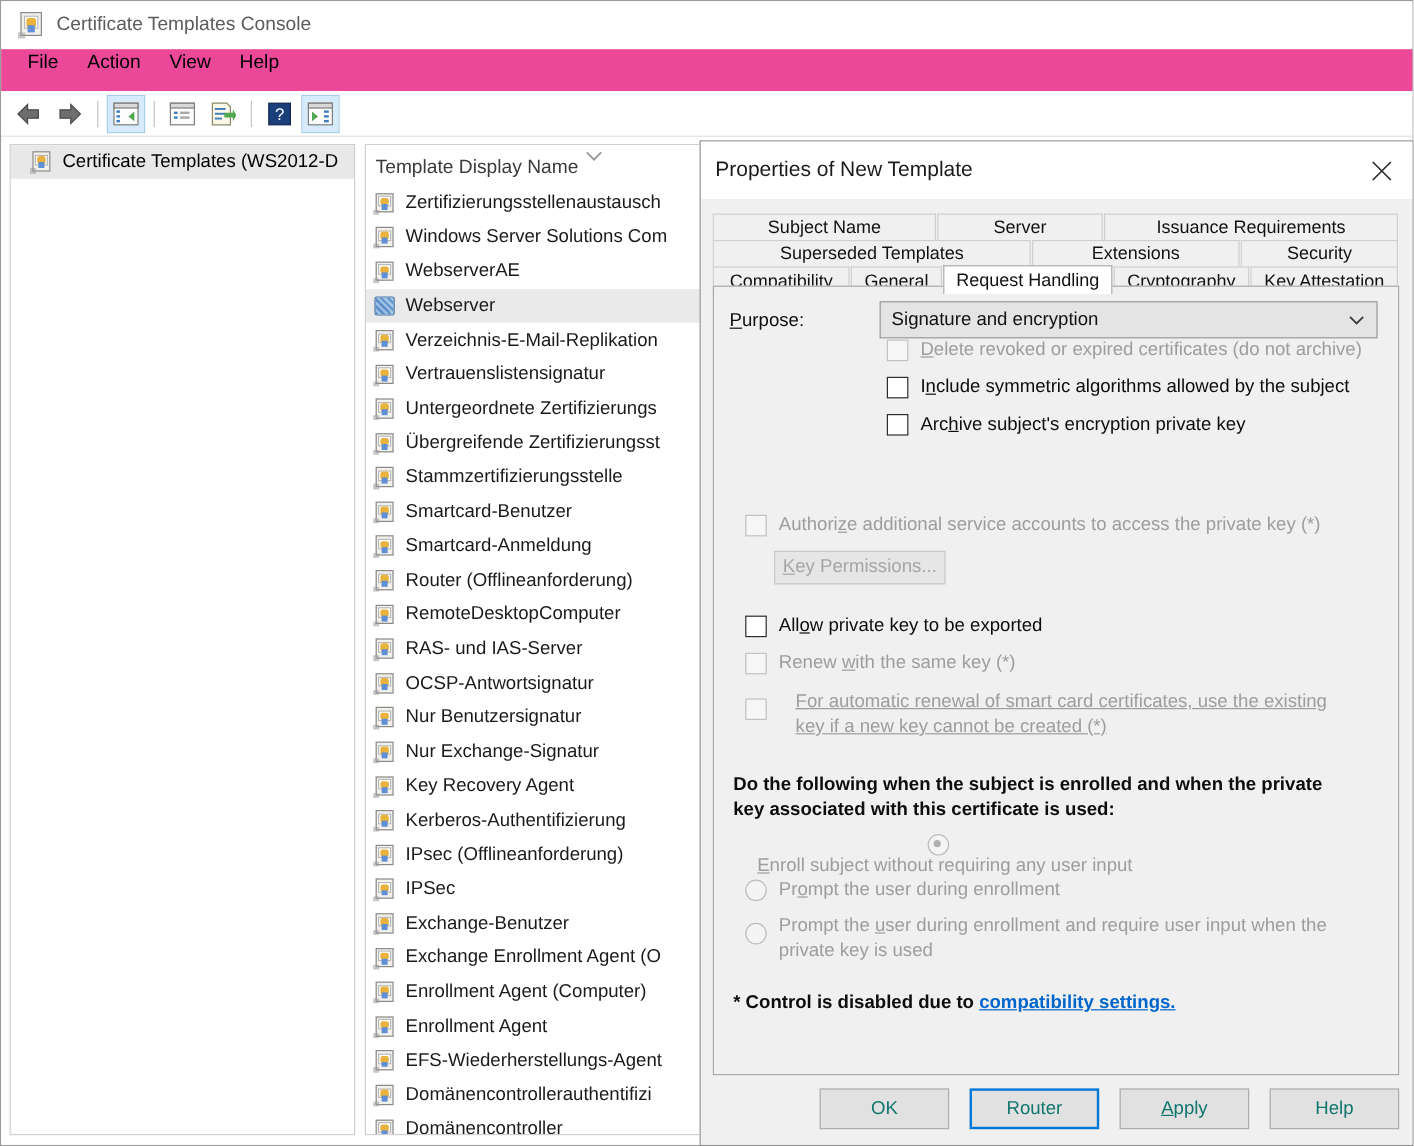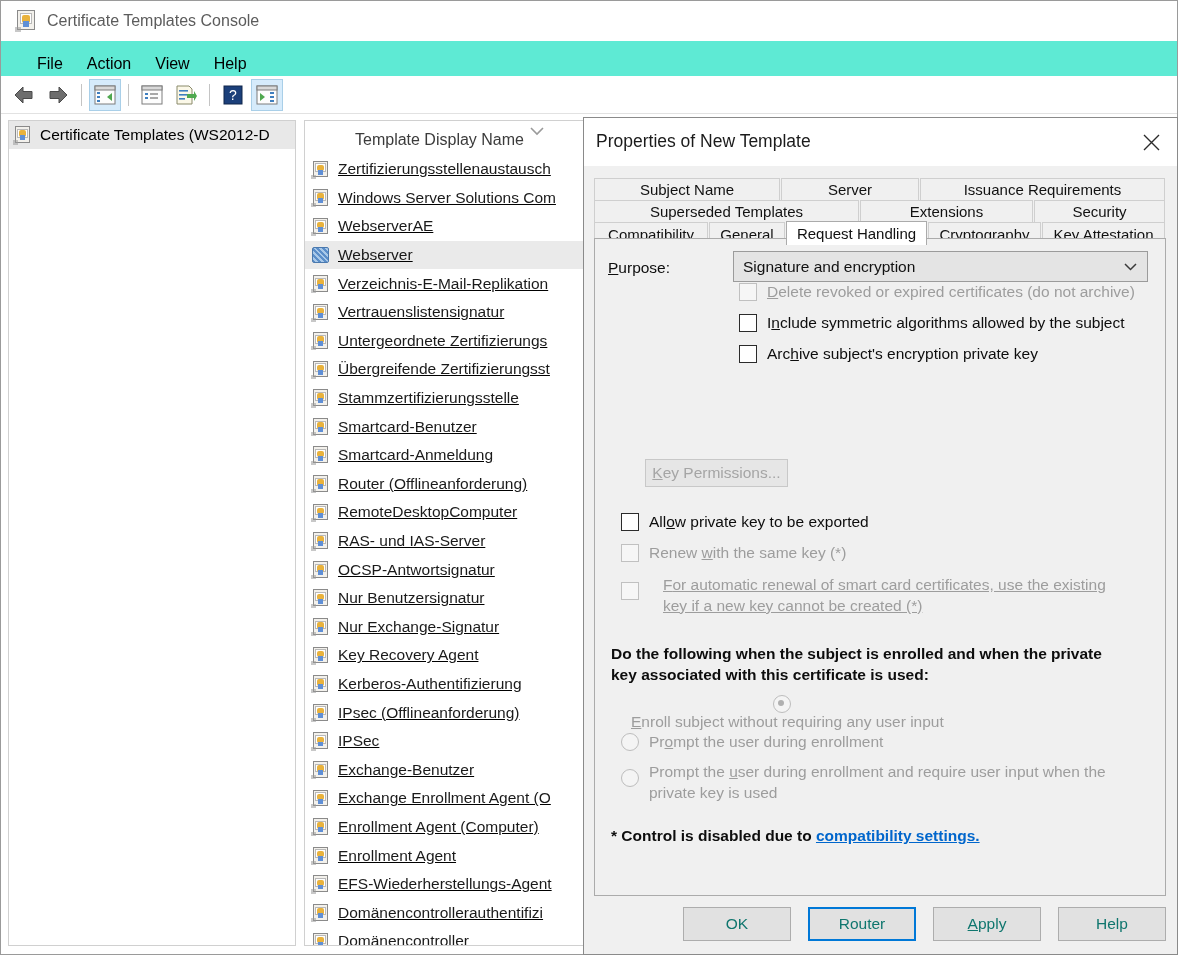--- a/index.html
+++ b/index.html
@@ -10,40 +10,40 @@
     -webkit-font-smoothing:antialiased;
   }
   #root{position:relative;width:1178px;height:955px;}
 
   
   .mmc-window{position:absolute;left:0;top:0;width:1178px;height:955px;background:#ffffff;border:1px solid #9a9a9a;box-sizing:border-box;}
   .titlebar{position:absolute;left:0;top:0;height:39px;width:100%;background:#ffffff;display:flex;align-items:center;padding-left:14px;box-sizing:border-box;}
   .title-icon{width:22px;height:22px;margin-right:10px;position:relative;flex:0 0 auto;}
   .title-text{font-size:16px;color:#5c5c5c;}
 
-  .menubar{position:absolute;left:0;top:40px;height:35px;width:100%;background:#5eead4;display:flex;align-items:flex-end;padding-left:24px;box-sizing:border-box;}
+  .menubar{position:absolute;left:0;top:40px;height:35px;width:100%;background:#ec4899;display:flex;align-items:flex-start;padding-left:10px;box-sizing:border-box;}
   .menu-item{font-size:16px;color:#000;padding:3px 12px;cursor:default;}
 
   .toolbar{position:absolute;left:0;top:75px;height:38px;width:100%;background:#ffffff;border-bottom:1px solid #e2e2e2;display:flex;align-items:center;padding-left:6px;box-sizing:border-box;}
   .tb-btn{width:30px;height:30px;margin:0 2px;display:flex;align-items:center;justify-content:center;position:relative;}
   .tb-btn.sel{background:#d6ebfb;outline:1px solid #a9cfe8;}
   .tb-sep{width:1px;height:22px;background:#c4c4c4;margin:0 6px;}
 
   
   .pane-host{position:absolute;left:0;top:114px;right:0;bottom:0;background:#ffffff;}
   .tree-pane{position:absolute;left:7px;top:5px;width:288px;bottom:8px;background:#ffffff;border:1px solid #d0d0d0;box-sizing:border-box;overflow:hidden;}
-  .tree-node{display:flex;align-items:center;height:28px;padding-left:4px;background:#e8e8e8;}
+  .tree-node{display:flex;align-items:center;height:28px;padding-left:16px;background:#e8e8e8;}
   .tree-node .ticon{width:19px;height:19px;margin-right:8px;position:relative;flex:0 0 auto;}
   .tree-node .tlabel{font-size:15.5px;color:#000;white-space:nowrap;}
 
-  .list-pane{position:absolute;left:303px;top:5px;width:282px;bottom:8px;background:#ffffff;border:1px solid #d0d0d0;box-sizing:border-box;overflow:hidden;padding-left:42px;}
+  .list-pane{position:absolute;left:303px;top:5px;width:282px;bottom:8px;background:#ffffff;border:1px solid #d0d0d0;box-sizing:border-box;overflow:hidden;}
   .col-head{height:34px;position:relative;background:#ffffff;}
   .col-head .sortmark{position:absolute;left:182px;top:1px;width:16px;height:9px;}
   .col-head .chtext{position:absolute;left:8px;top:10px;font-size:16px;color:#3b3b3b;white-space:nowrap;}
-  .rows{position:absolute;left:0;right:0;top:34px;bottom:0;overflow:hidden;text-decoration:underline;}
+  .rows{position:absolute;left:0;right:0;top:34px;bottom:0;overflow:hidden;}
   .row{display:flex;align-items:center;height:28.6px;padding-left:6px;white-space:nowrap;}
   .row.sel{background:#eaeaea;}
   .row .ricon{width:19px;height:19px;margin-right:8px;flex:0 0 auto;position:relative;}
   .row .rlabel{font-size:15.5px;color:#1a1a1a;}
 
   
   .certicon{position:absolute;left:0;top:0;width:100%;height:100%;}
   .certicon .frame{position:absolute;left:8%;top:4%;width:84%;height:88%;background:#f3f1ec;border:1.4px solid #8a8a8a;box-sizing:border-box;}
   .certicon .inner{position:absolute;left:22%;top:18%;width:56%;height:46%;background:#ffffff;border:1px solid #b9b9b9;box-sizing:border-box;}
   .certicon .badge{position:absolute;left:30%;top:26%;width:40%;height:34%;background:#e9b23c;border-radius:2px;}
@@ -596,20 +596,24 @@
         </div>
         <div class="fld-row" style="left:144px;top:75px;align-items:flex-end;">
           <span class="cbx"></span>
           <span class="lbl" style="margin-left:10px" id="cb1">I<span class="u">n</span>clude symmetric algorithms allowed by the subject</span>
         </div>
         <div class="fld-row" style="left:144px;top:106px;justify-content:center;">
           <span class="cbx"></span>
           <span class="lbl" style="margin-left:10px" id="cb2">Arc<span class="u">h</span>ive subject's encryption private key</span>
         </div>
 
+        <div class="fld-row" style="left:26px;top:190px;">
+          <span class="cbx dis"></span>
+          <span class="lbl dim" style="margin-left:10px" id="cb3">Authori<span class="u">z</span>e additional service accounts to access the private key (*)</span>
+        </div>
         <div class="btn dis" style="position:absolute;left:50px;top:220px;width:143px;height:28px;">
           <span id="kpbtn"><span class="u">K</span>ey Permissions...</span>
         </div>
 
         <div class="fld-row" style="left:26px;top:274px;">
           <span class="cbx"></span>
           <span class="lbl" style="margin-left:10px" id="cb4">All<span class="u">o</span>w private key to be exported</span>
         </div>
         <div class="fld-row" style="left:26px;top:305px;">
           <span class="cbx dis"></span>

